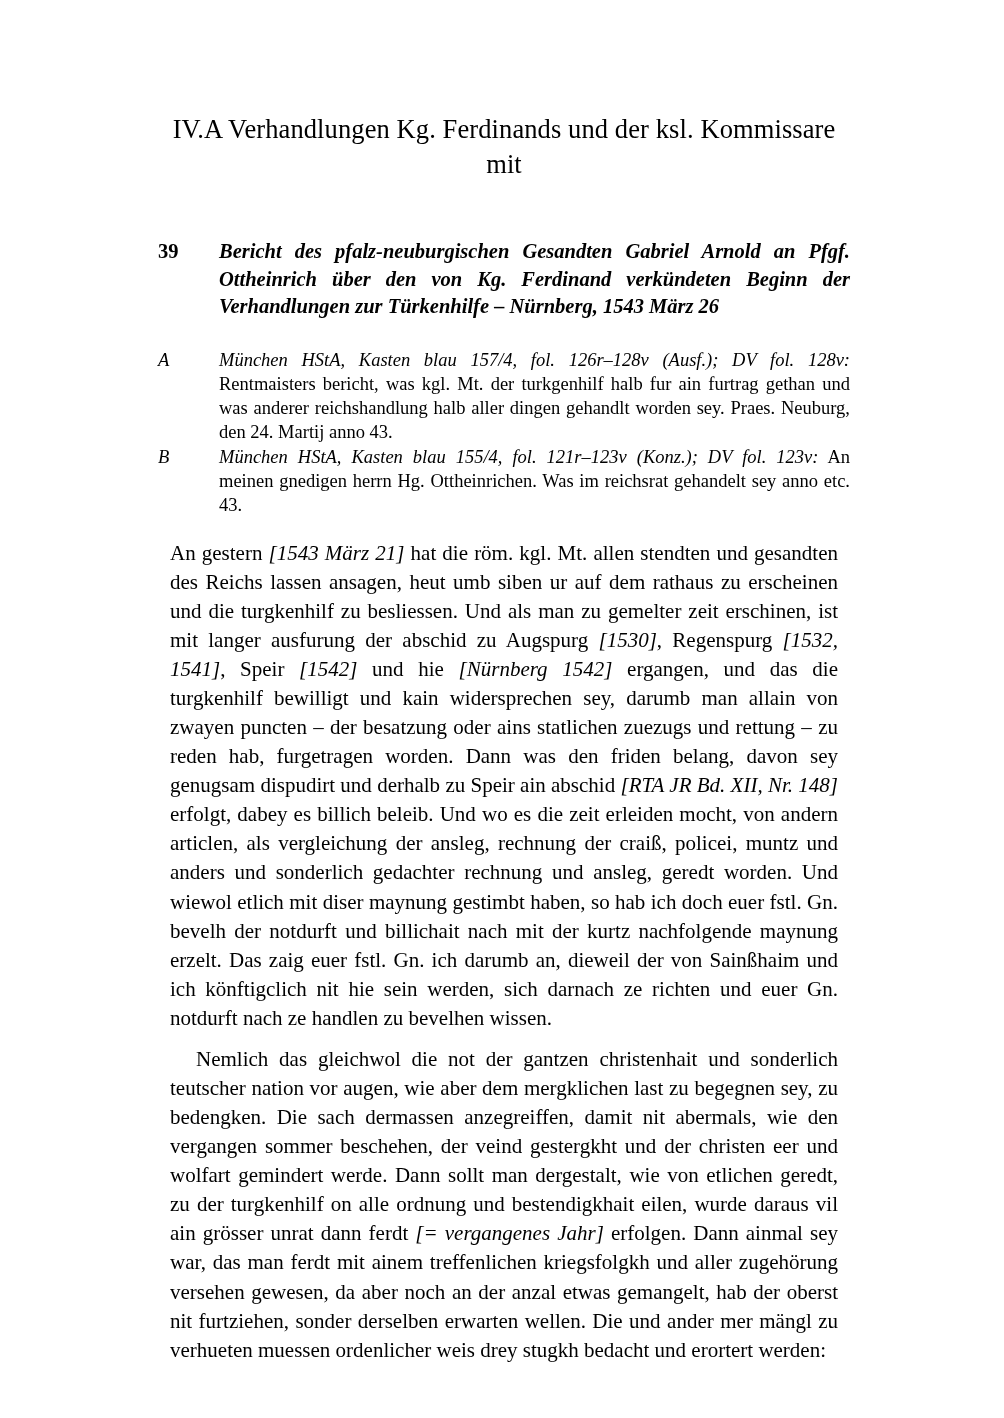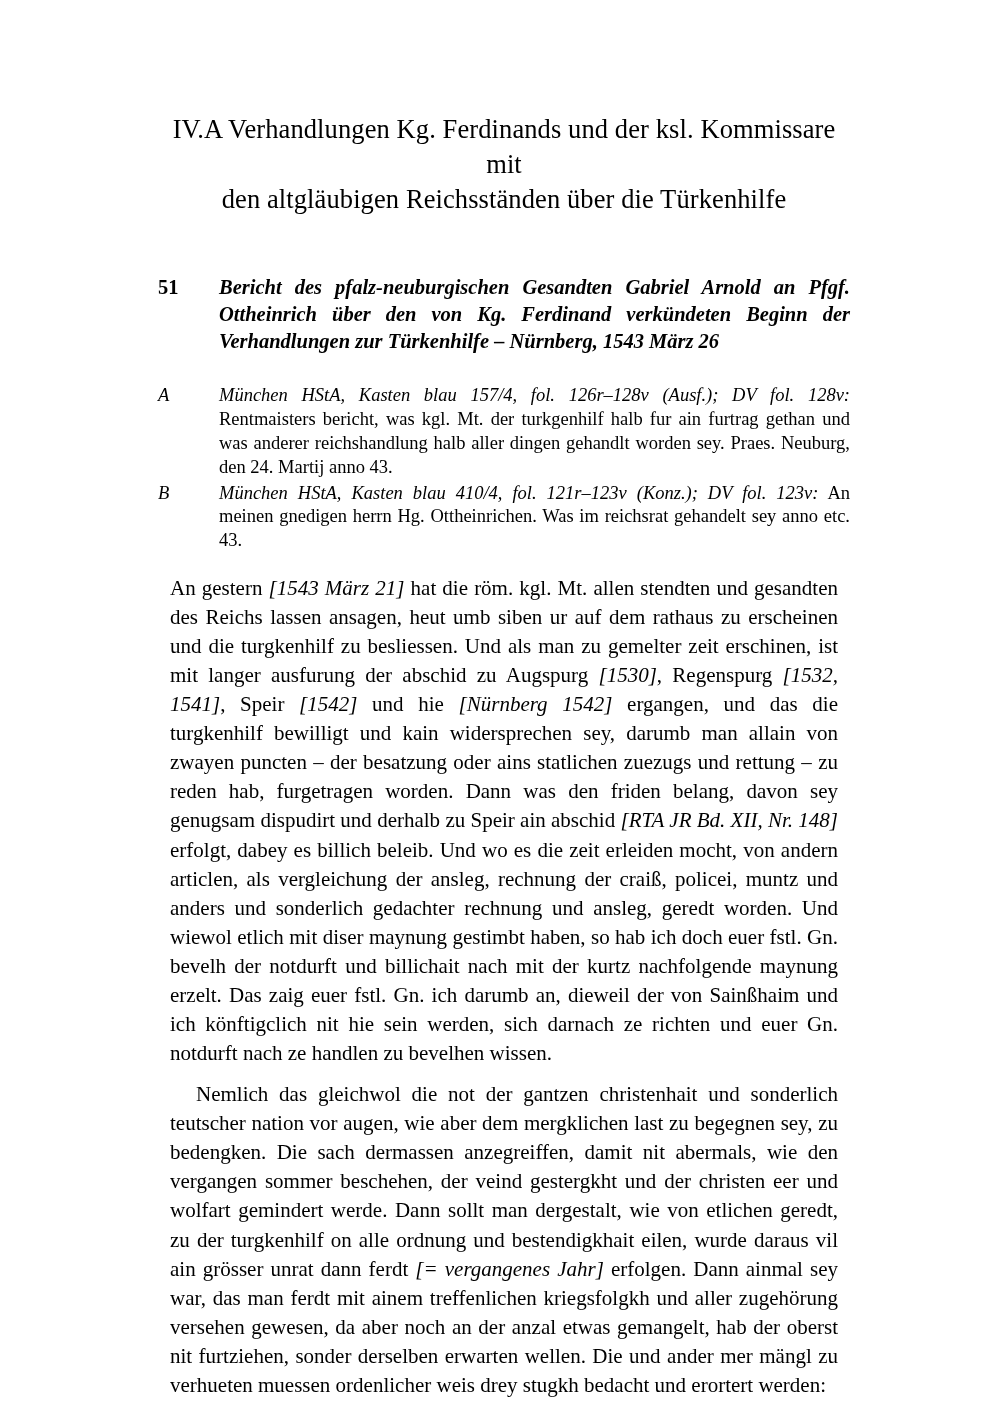--- a/index.html
+++ b/index.html
@@ -108,38 +108,37 @@
   }
 </style>
 </head>
 <body>
 
 <div class="page">
   <div class="content">
 
     <h1 class="section-title">
       <span>IV.A Verhandlungen Kg. Ferdinands und der ksl. Kommissare mit</span>
-      <span class="line2">den altgläubigen Reichsständen über die Türkenhilfe</span>
     </h1>
 
     <div class="doc-head">
-      <span class="doc-number">51</span>
+      <span class="doc-number">39</span>
       <div class="doc-title">Bericht des pfalz-neuburgischen Gesandten Gabriel Arnold an Pfgf. Ottheinrich über den von Kg. Ferdinand verkündeten Beginn der Verhandlungen zur Türkenhilfe – Nürnberg, 1543 März 26</div>
     </div>
 
     <div class="apparatus">
 
       <div class="source-entry">
         <span class="source-sigil">A</span>
         <span class="source-ref">München HStA, Kasten blau 157/4, fol. 126r–128v (Ausf.); DV fol. 128v:</span><span> Rentmaisters bericht, was kgl. Mt. der turkgenhilf halb fur ain furtrag gethan und was anderer reichshandlung halb aller dingen gehandlt worden sey. Praes. Neuburg, den 24. Martij anno 43.</span>
       </div>
 
       <div class="source-entry">
         <span class="source-sigil">B</span>
-        <span class="source-ref">München HStA, Kasten blau 410/4, fol. 121r–123v (Konz.); DV fol. 123v:</span><span> An meinen gnedigen herrn Hg. Ottheinrichen. Was im reichsrat gehandelt sey anno etc. 43.</span>
+        <span class="source-ref">München HStA, Kasten blau 155/4, fol. 121r–123v (Konz.); DV fol. 123v:</span><span> An meinen gnedigen herrn Hg. Ottheinrichen. Was im reichsrat gehandelt sey anno etc. 43.</span>
       </div>
 
     </div>
 
     <div class="body-text">
 
       <p><span>An gestern </span><span class="ed">[1543 März 21]</span><span> hat die röm. kgl. Mt. allen stendten und gesandten des Reichs lassen ansagen, heut umb siben ur auf dem rathaus zu erscheinen und die turgkenhilf zu besliessen. Und als man zu gemelter zeit erschinen, ist mit langer ausfurung der abschid zu Augspurg </span><span class="ed">[1530]</span><span>, Regenspurg </span><span class="ed">[1532, 1541]</span><span>, Speir </span><span class="ed">[1542]</span><span> und hie </span><span class="ed">[Nürnberg 1542]</span><span> ergangen, und das die turgkenhilf bewilligt und kain widersprechen sey, darumb man allain von zwayen puncten – der besatzung oder ains statlichen zuezugs und rettung – zu reden hab, furgetragen worden. Dann was den friden belang, davon sey genugsam dispudirt und derhalb zu Speir ain abschid </span><span class="ed">[RTA JR Bd. XII, Nr. 148]</span><span> erfolgt, dabey es billich beleib. Und wo es die zeit erleiden mocht, von andern articlen, als vergleichung der ansleg, rechnung der craiß, policei, muntz und anders und sonderlich gedachter rechnung und ansleg, geredt worden. Und wiewol etlich mit diser maynung gestimbt haben, so hab ich doch euer fstl. Gn. bevelh der notdurft und billichait nach mit der kurtz nachfolgende maynung erzelt. Das zaig euer fstl. Gn. ich darumb an, dieweil der von Sainßhaim und ich könftigclich nit hie sein werden, sich darnach ze richten und euer Gn. notdurft nach ze handlen zu bevelhen wissen.</span></p>
 
       <p class="indented"><span>Nemlich das gleichwol die not der gantzen christenhait und sonderlich teutscher nation vor augen, wie aber dem mergklichen last zu begegnen sey, zu bedengken. Die sach dermassen anzegreiffen, damit nit abermals, wie den vergangen sommer beschehen, der veind gestergkht und der christen eer und wolfart gemindert werde. Dann sollt man dergestalt, wie von etlichen geredt, zu der turgkenhilf on alle ordnung und bestendigkhait eilen, wurde daraus vil ain grösser unrat dann ferdt </span><span class="ed">[= vergangenes Jahr]</span><span> erfolgen. Dann ainmal sey war, das man ferdt mit ainem treffenlichen kriegsfolgkh und aller zugehörung versehen gewesen, da aber noch an der anzal etwas gemangelt, hab der oberst nit furtziehen, sonder derselben erwarten wellen. Die und ander mer mängl zu verhueten muessen ordenlicher weis drey stugkh bedacht und erortert werden:</span></p>
 

